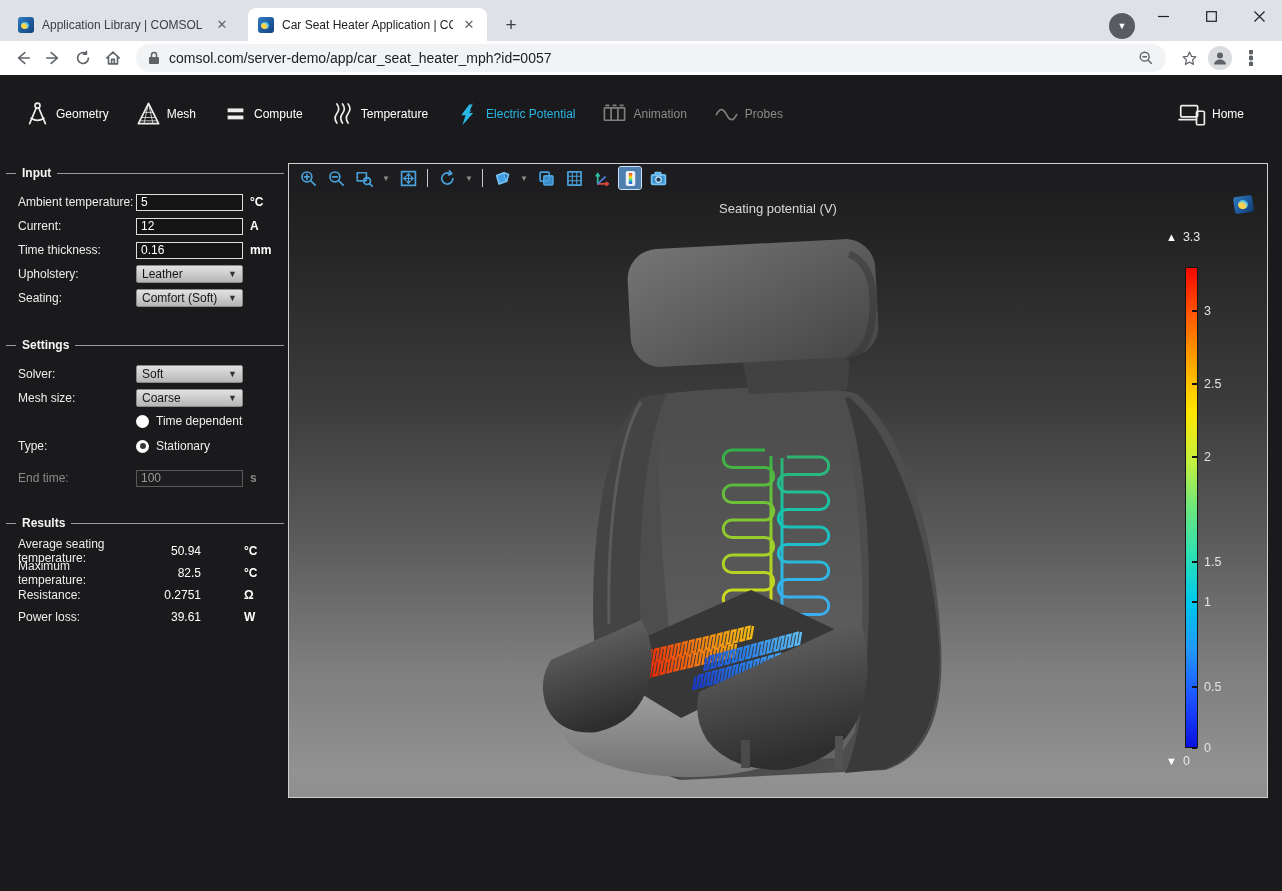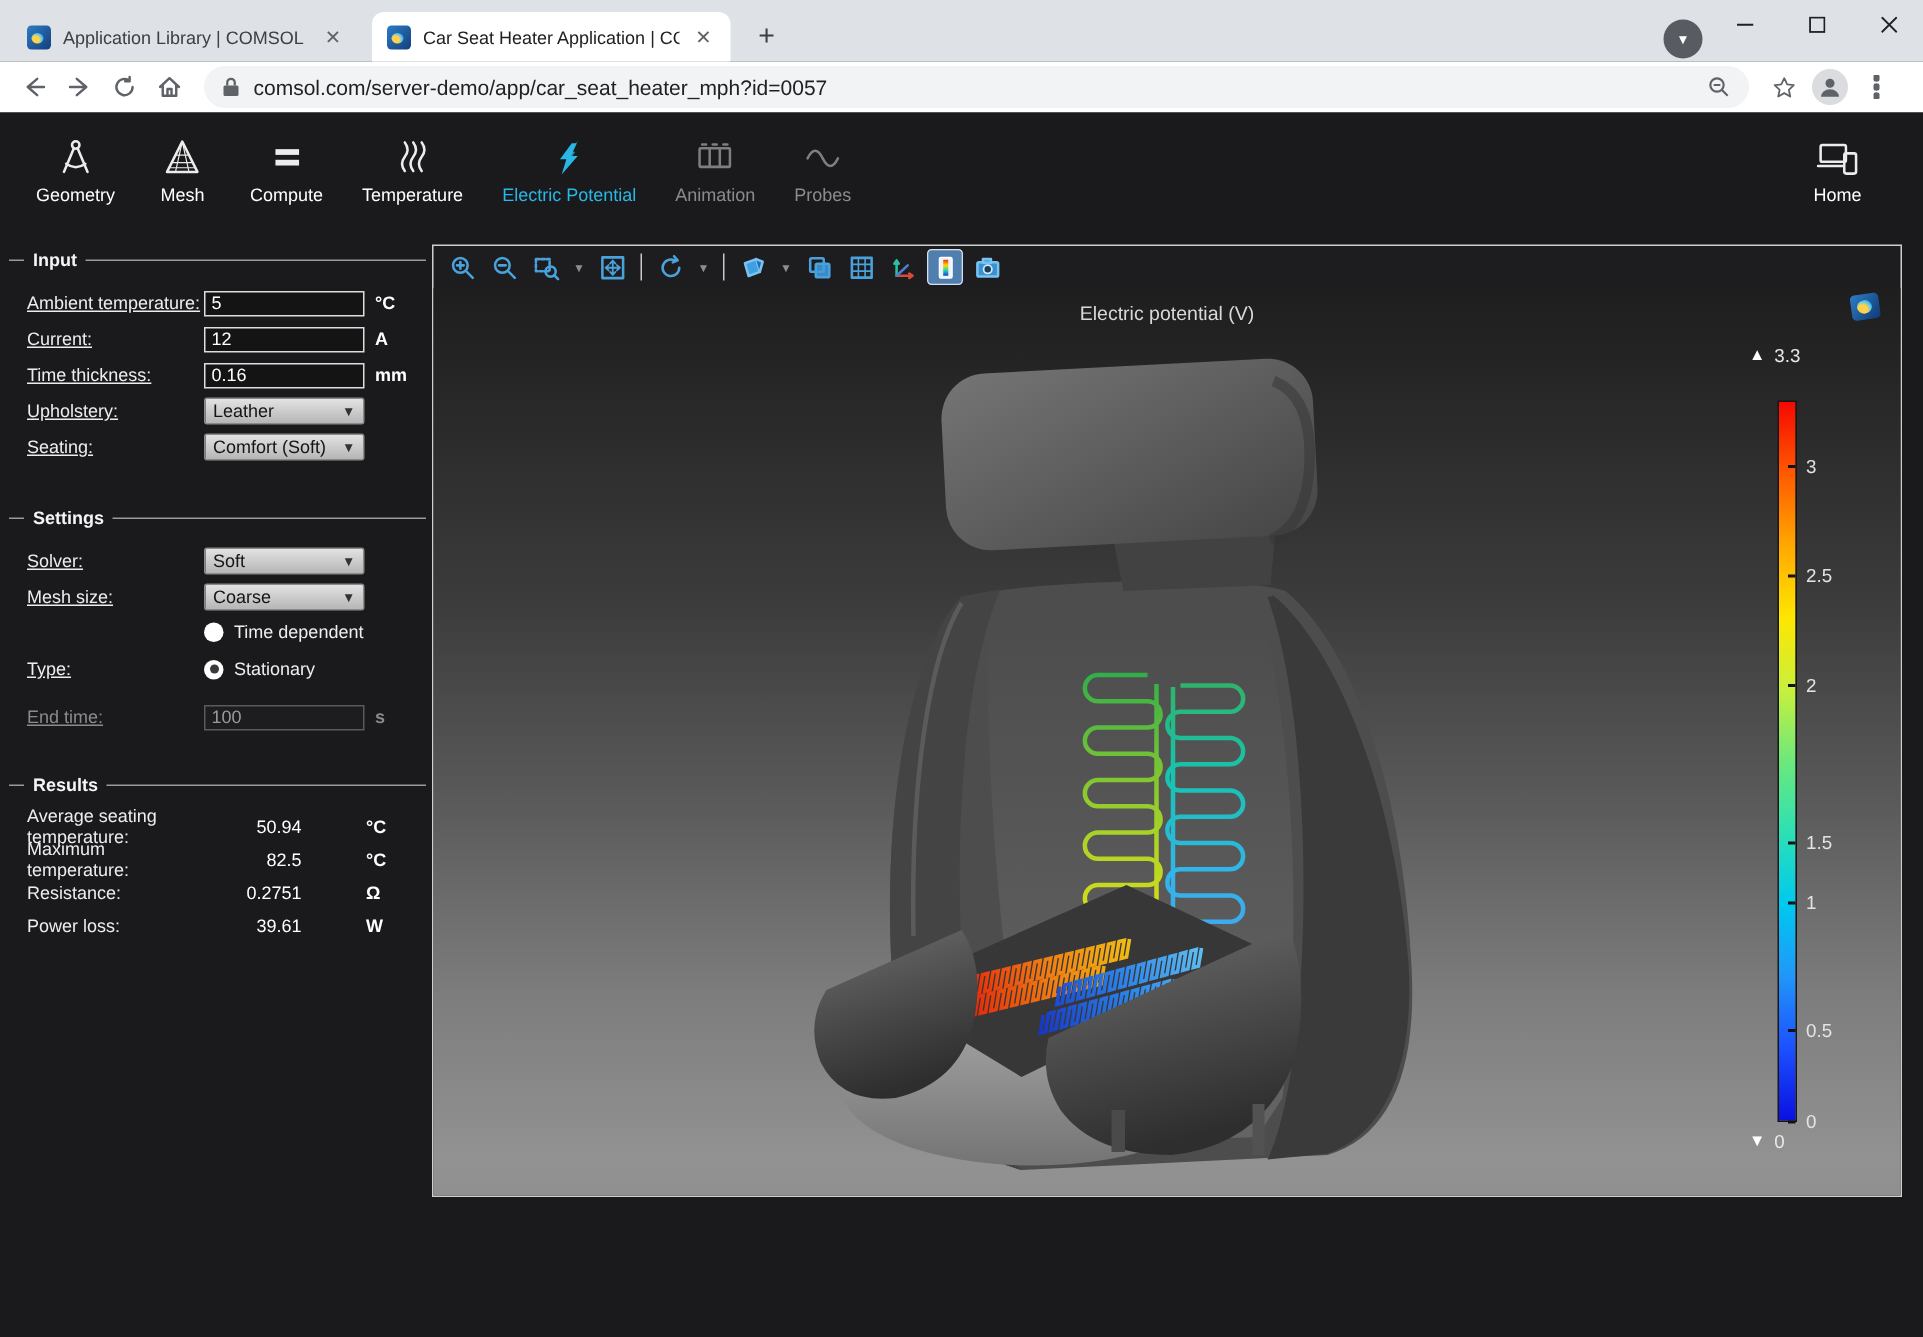--- a/index.html
+++ b/index.html
@@ -35,38 +35,38 @@
              display:flex; align-items:center; padding:0 12px; gap:9px; }
   .omnibox .url { font-size:14px; color:#202124; flex:1; }
   .navright { display:flex; align-items:center; margin-left:8px; gap:4px; }
   .avatar { width:24px; height:24px; border-radius:50%; background:#dadce0; position:relative; }
   .avatar svg { position:absolute; left:3px; top:3px; }
 
   
   .app { position:absolute; top:75px; left:0; width:100%; height:816px; background:#1a1a1c; }
   .ribbon { position:absolute; top:0; left:0; width:100%; height:77px; display:flex;
             align-items:center; padding:0 14px; gap:6px; }
-  .ritem { display:flex; flex-direction:column; align-items:center; justify-content:center;
+  .ritem { display:flex; flex-direction:row; align-items:center; justify-content:center;
            gap:5px; min-width:58px; padding:4px 10px; height:68px; }
   .ritem svg { stroke:#ececec; fill:none; stroke-width:1.5; stroke-linecap:round; stroke-linejoin:round; }
   .ritem svg .f { fill:#ececec; stroke:none; }
   .ritem .rlabel { font-size:12px; color:#fff; white-space:nowrap; }
   .ritem.active .rlabel { color:var(--accent,#29b7e5); }
   .ritem.disabled svg { stroke:#7e7e7e; }
   .ritem.disabled .rlabel { color:#8b8b8b; }
   .rspacer { flex:1; }
 
   
   .sidebar { position:absolute; top:77px; left:0; width:288px; height:723px; color:#eee; }
   .legendline { display:flex; align-items:center; gap:6px; margin:14px 4px 10px 6px; }
   .legendline::before { content:""; width:10px; height:1px; background:#9a9a9a; }
   .legendline::after { content:""; flex:1; height:1px; background:#9a9a9a; }
   .legendline .sectitle { font-size:12px; font-weight:700; color:#f5f5f5; }
   .frow { display:flex; align-items:center; height:24px; padding-left:18px; font-size:12px; }
-  .frow .lbl { width:118px; color:#ededed;text-decoration:underline; }
+  .frow .lbl { width:118px; color:#ededed; }
   .frow .unit { margin-left:7px; font-weight:700; color:#fff; }
   .tin { width:107px; height:17px; background:#141414; border:1px solid #dedede; color:#fff;
          font-size:12px; font-family:"Liberation Sans",sans-serif; padding:0 4px; }
   .dd { width:107px; height:18px; background:linear-gradient(180deg,#e2e2e2,#b6b6b6);
         border:1px solid #8a8a8a; border-radius:2px; color:#151515; font-size:12px;
         display:flex; align-items:center; padding:0 5px; position:relative; }
   .dd .ddtxt { flex:1; }
   .dd .caret { font-size:9px; color:#333; }
   .radio { width:13px; height:13px; border-radius:50%; background:#fff; margin-right:7px;
            position:relative; flex:0 0 13px; }
@@ -427,21 +427,21 @@
         <div class="pbtn">
           <svg width="17" height="17" viewBox="0 0 16 16">
               <rect x="1.5" y="4.5" width="13" height="9" rx="1" fill="#3f9fe0" fill-opacity="0.9" stroke="#79c2f2"></rect>
               <rect x="5" y="2.5" width="5" height="2.4" fill="#3f9fe0" stroke="#79c2f2"></rect>
               <circle cx="8" cy="9" r="2.6" fill="#16405e" stroke="#cfe8fa" stroke-width="1.1"></circle>
             </svg>
         </div>
       </div>
 
       <div class="viewport">
-        <div class="ptitle">Electric potential (V)</div>
+        <div class="ptitle">Seating potential (V)</div>
         <div class="vlogo"></div>
 
         <svg class="seat" width="978" height="605" viewBox="0 0 978 605">
           <defs>
             <linearGradient id="gLegIcon" x1="0" y1="0" x2="0" y2="1">
               <stop offset="0" stop-color="#f03020"></stop>
                 <stop offset="0.35" stop-color="#ffd800"></stop>
               <stop offset="0.65" stop-color="#30d8a0"></stop>
                 <stop offset="1" stop-color="#1040e0"></stop>
             </linearGradient>

